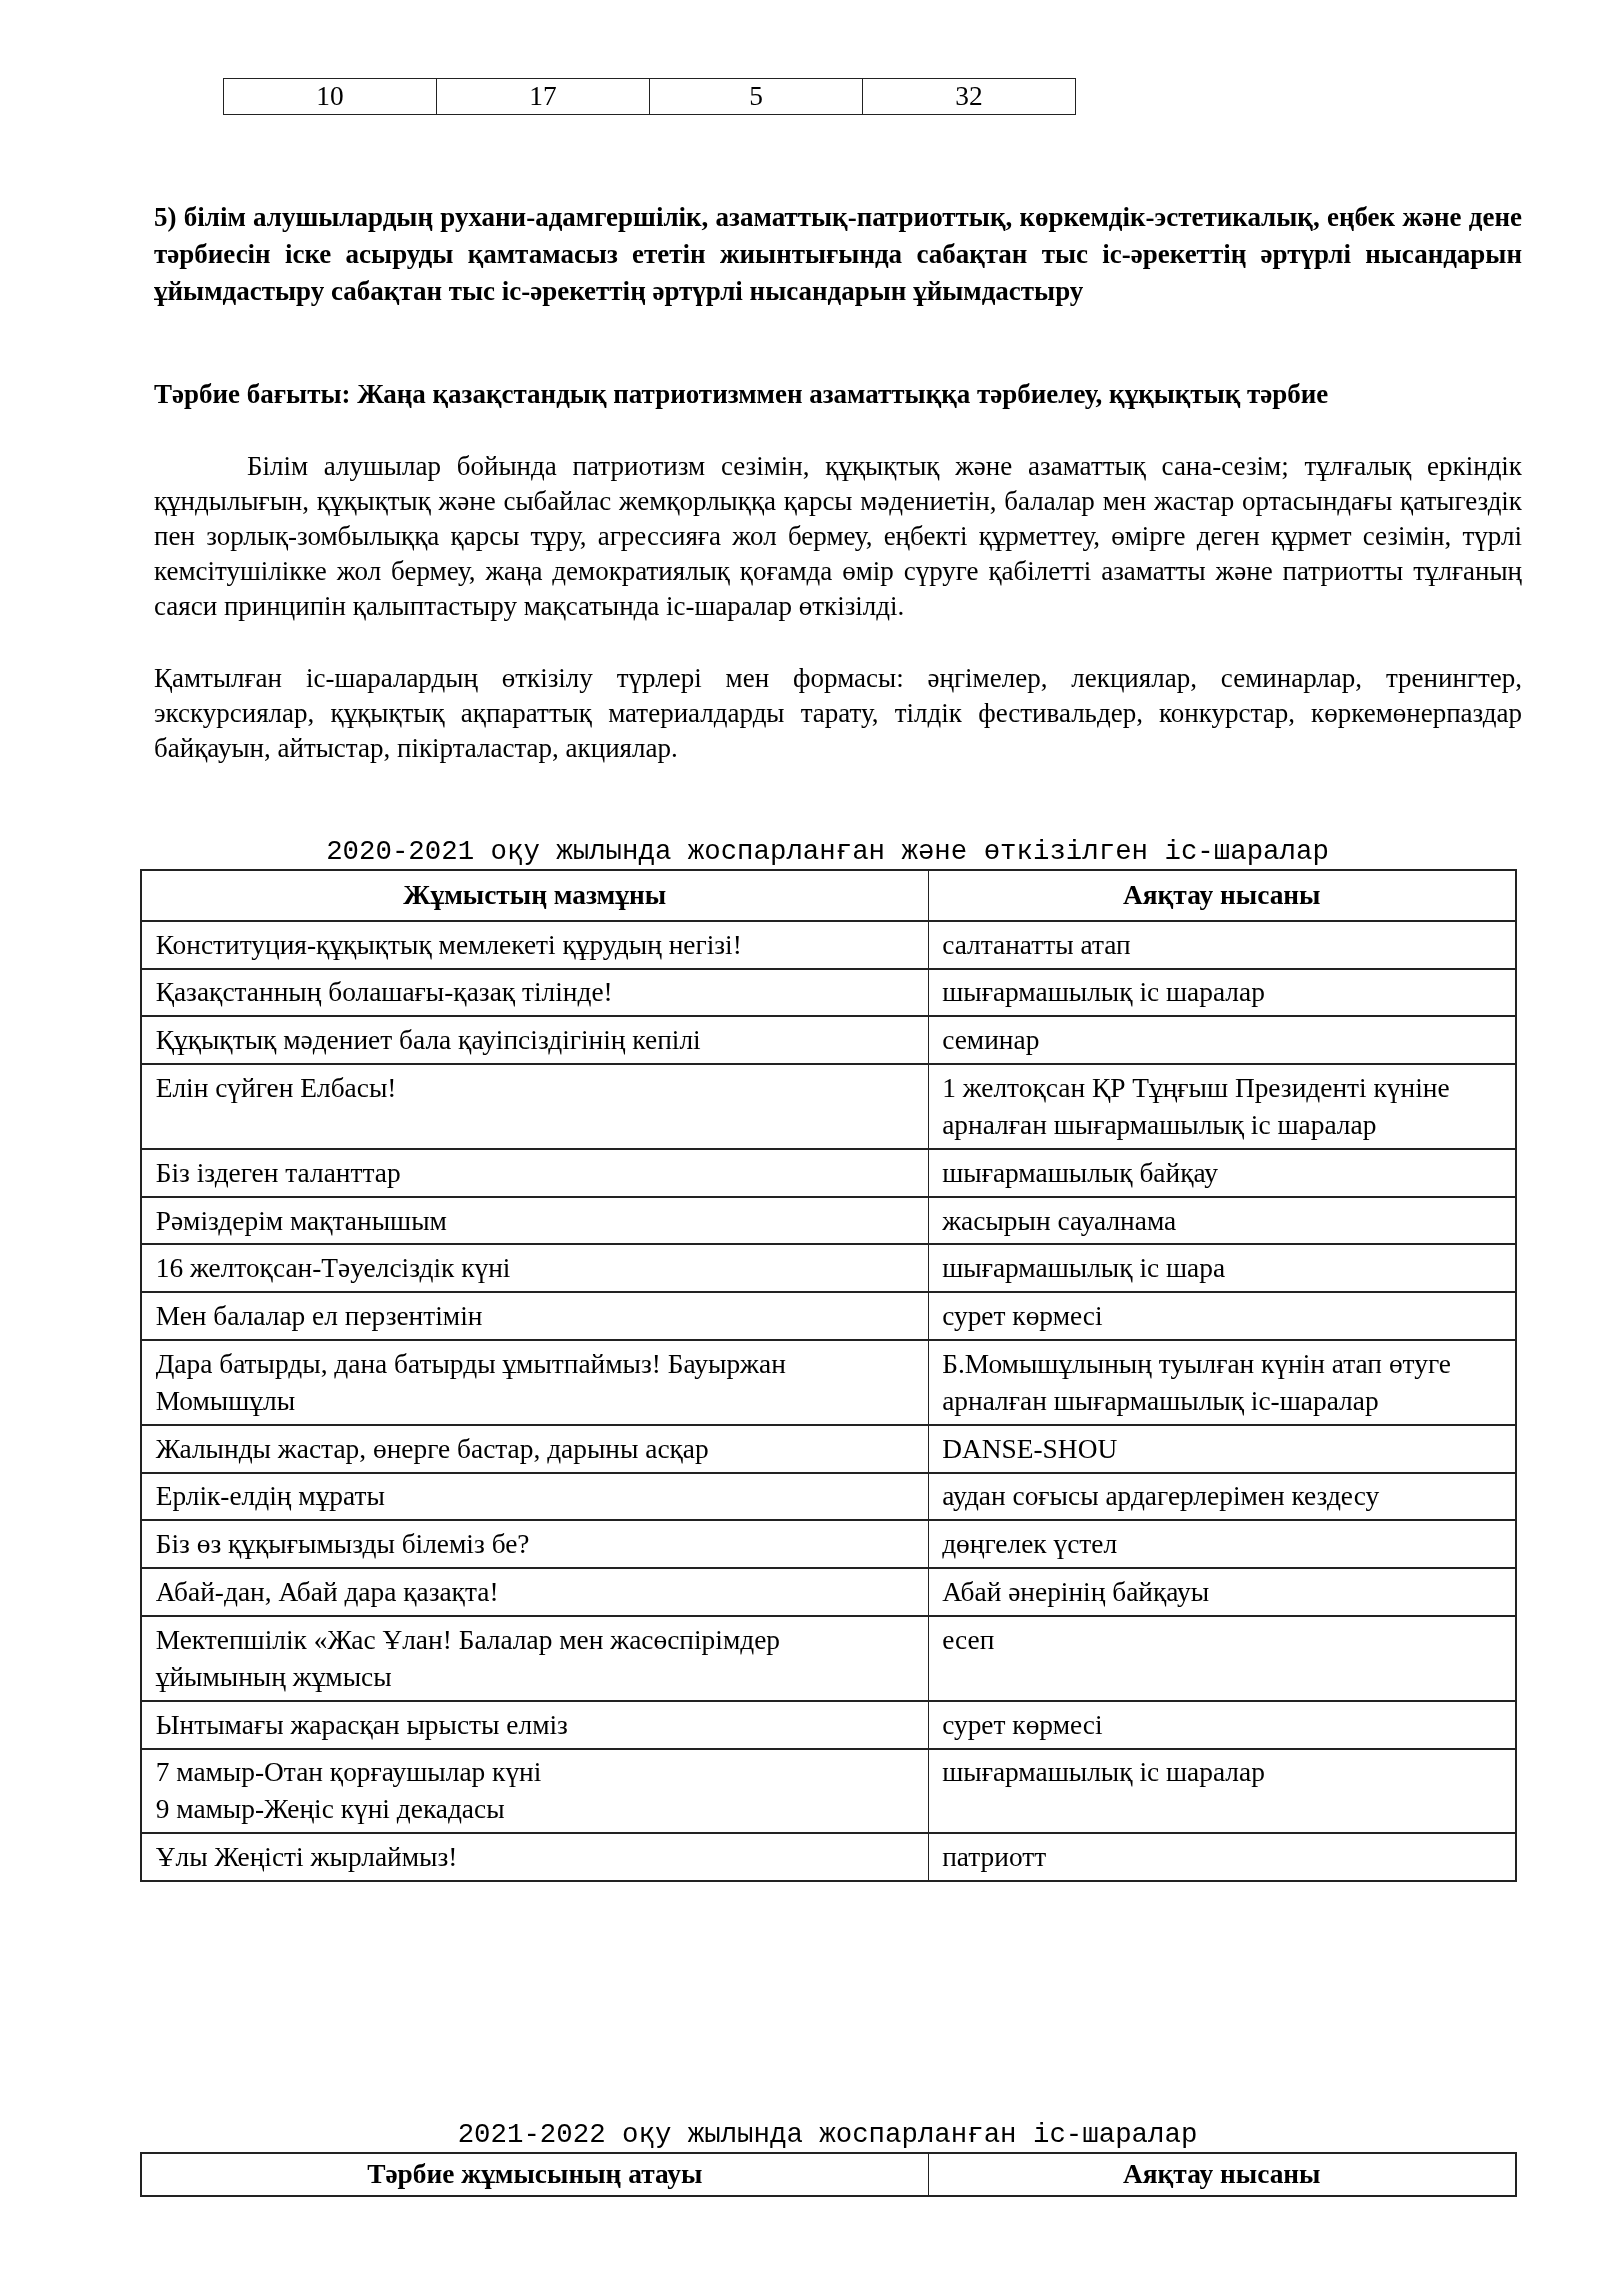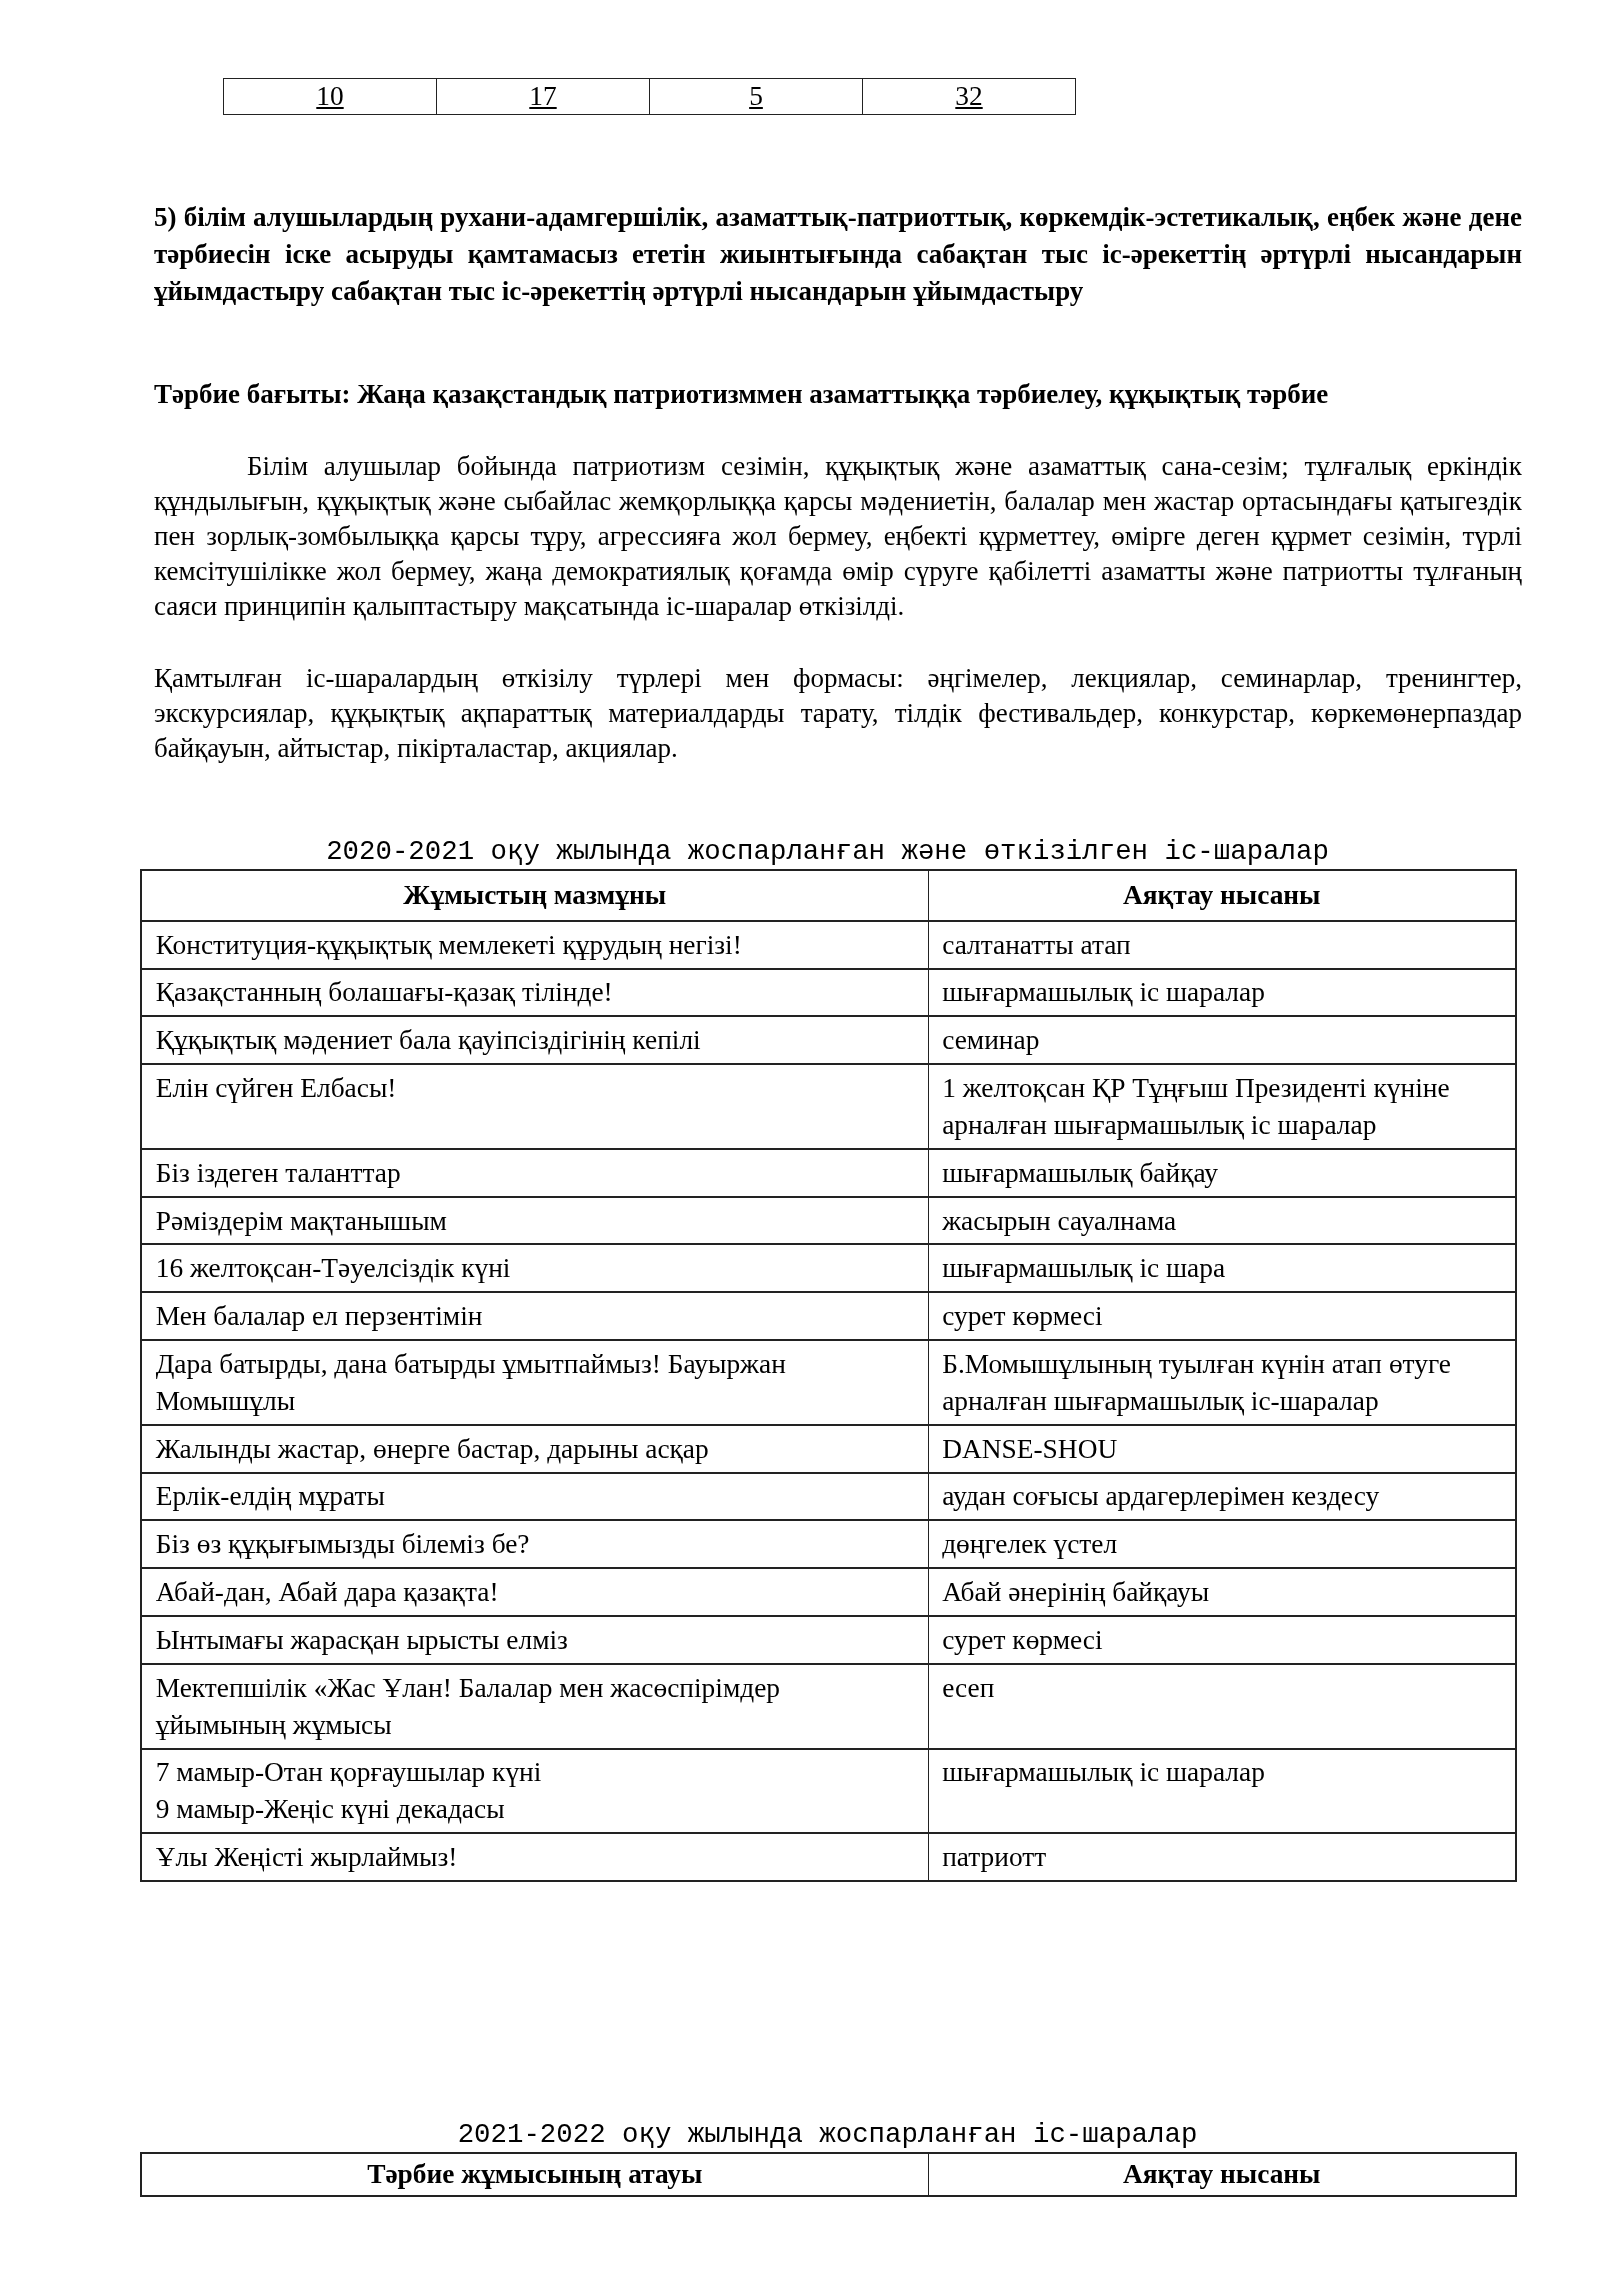--- a/index.html
+++ b/index.html
@@ -17,21 +17,20 @@
     }
 
     
     .stats-table {
       position: absolute;
       left: 223px;
       top: 78px;
       width: 853px;
       border-collapse: collapse;
       table-layout: fixed;
-      text-decoration: underline;
     }
     .stats-table td {
       border: 1.5px solid #222;
       height: 35px;
       padding: 0;
       text-align: center;
       font-size: 27.4px;
       line-height: 35px;
     }
 
@@ -166,26 +165,26 @@
       </tr>
       <tr class="row">
         <td>Біз өз құқығымызды білеміз бе?</td>
         <td>дөңгелек үстел</td>
       </tr>
       <tr class="row">
         <td>Абай-дан, Абай дара қазақта!</td>
         <td>Абай әнерінің байқауы</td>
       </tr>
       <tr class="row">
+        <td>Мектепшілік «Жас Ұлан! Балалар мен жасөспірімдер ұйымының жұмысы</td>
+        <td>есеп</td>
+      </tr>
+      <tr class="row">
         <td>Ынтымағы жарасқан ырысты елміз</td>
         <td>сурет көрмесі</td>
-      </tr>
-      <tr class="row">
-        <td>Мектепшілік «Жас Ұлан! Балалар мен жасөспірімдер ұйымының жұмысы</td>
-        <td>есеп</td>
       </tr>
       <tr class="row">
         <td>7 мамыр-Отан қорғаушылар күні
 9 мамыр-Жеңіс күні декадасы</td>
         <td>шығармашылық іс шаралар</td>
       </tr>
       <tr class="row">
         <td>Ұлы Жеңісті жырлаймыз!</td>
         <td>патриотт</td>
       </tr>

